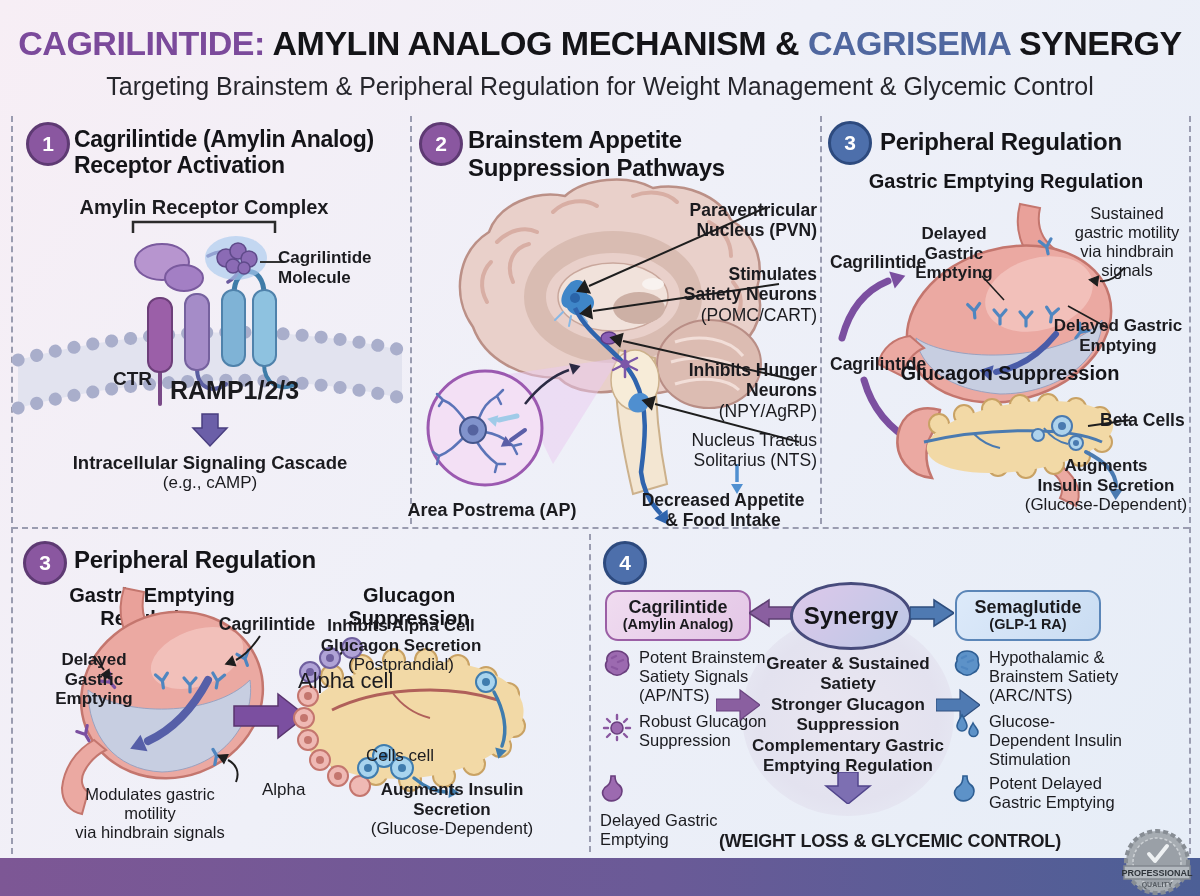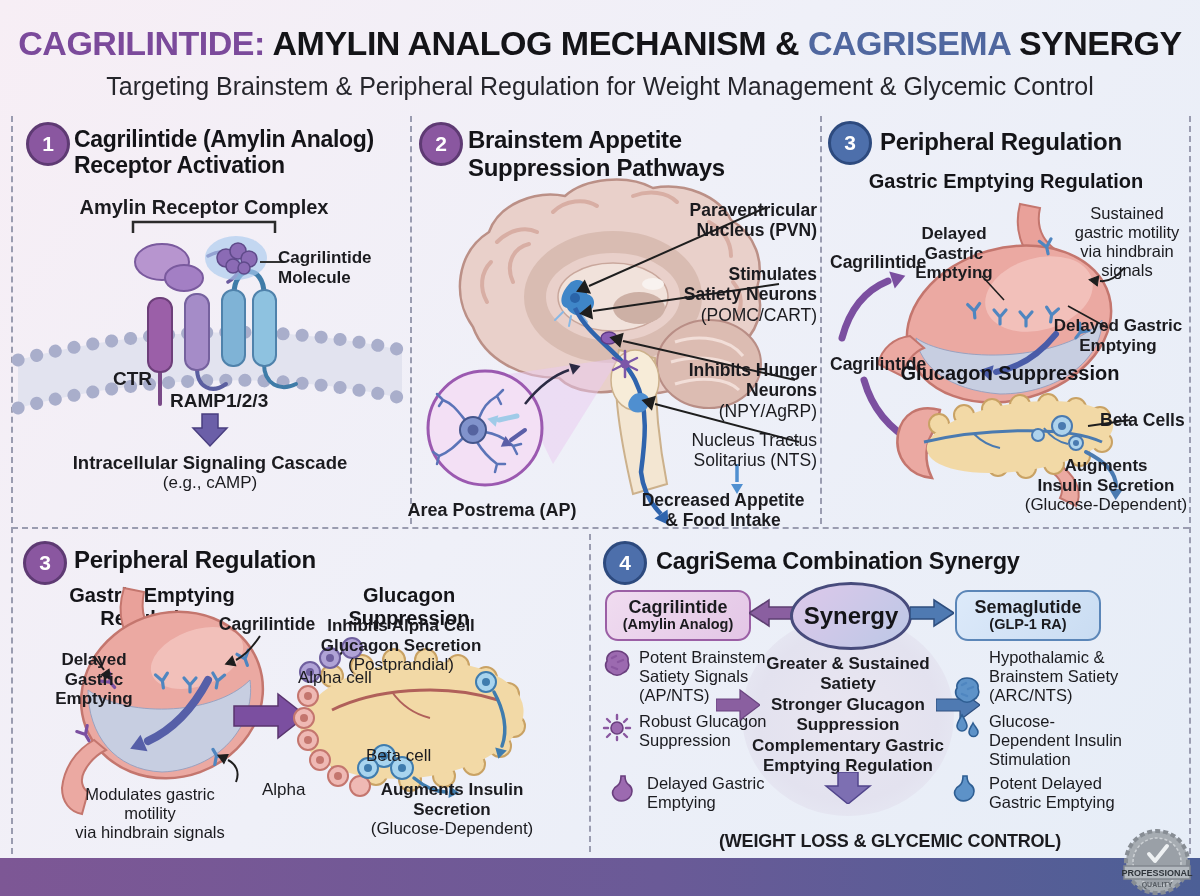--- a/index.html
+++ b/index.html
@@ -93,21 +93,21 @@
       </g>
       <path d="M121,121 L121,110 L263,110 L263,121" fill="none" stroke="#2b2b2b" stroke-width="2.5"></path>
       <path d="M190,302 h16 v14 h9 l-17,18 -17,-18 h9 z" fill="#6b5fa8" stroke="#4a3f80" stroke-width="1.5"></path>
     </svg>
 
     <div class="lbl b" style="left:266px;top:136px;font-size:17px;">
       <div>Cagrilintide</div>
       <div>Molecule</div>
     </div>
     <div class="lbl b rt" style="left:92px;top:256px;width:48px;font-size:19px;">CTR</div>
-    <div class="lbl b" style="left:158px;top:278px;font-size:19px;">RAMP1/2/3</div>
+    <div class="lbl b" style="left:158px;top:264px;font-size:25px;">RAMP1/2/3</div>
     <div class="lbl ctr" style="left:38px;top:361px;width:320px;font-size:17px;">(e.g., cAMP)</div>
     <div class="lbl b ctr" style="left:38px;top:340px;width:320px;font-size:18.5px;">Intracellular Signaling Cascade</div>
   </div>
 
   <div class="panel" style="left:413px;top:112px;width:406px;height:414px;">
     <div class="num-badge badge-purple" style="left:6px;top:10px;">2</div>
     <div class="panel-title" style="left:55px;top:14px;width:330px;font-size:24px;">
       <div>Brainstem Appetite</div>
       <div>Suppression Pathways</div>
     </div>
@@ -426,42 +426,41 @@
         <polygon points="0,-6 10,0 0,6" transform="translate(489,219) rotate(105)" stroke="none"></polygon>
       </g>
     </svg>
 
     <div class="lbl b ctr" style="left:195px;top:84px;width:120px;font-size:17.5px;">Cagrilintide</div>
     <div class="lbl ctr" style="left:307px;top:86px;width:164px;font-size:17px;">
       <div class="b">Inhibits Alpha Cell</div>
       <div class="b">Glucagon Secretion</div>
       <div>(Postprandial)</div>
     </div>
-    <div class="lbl" style="left:286px;top:138px;font-size:17px;text-align:right;">Alpha cell</div>
+    <div class="lbl" style="left:286px;top:138px;font-size:22px;text-align:right;">Alpha cell</div>
     <div class="lbl b ctr" style="left:32px;top:120px;width:100px;font-size:17px;">
       <div>Delayed</div>
       <div>Gastric</div>
       <div>Emptying</div>
     </div>
     <div class="lbl" style="left:250px;top:250px;font-size:17px;">Alpha</div>
-    <div class="lbl" style="left:354px;top:216px;font-size:17px;">Beta cell</div>
+    <div class="lbl" style="left:354px;top:216px;font-size:17px;">Cells cell</div>
     <div class="lbl ctr" style="left:355px;top:250px;width:170px;font-size:17px;">
       <div class="b">Augments Insulin</div>
       <div class="b">Secretion</div>
       <div>(Glucose-Dependent)</div>
     </div>
     <div class="lbl ctr" style="left:48px;top:255px;width:180px;font-size:16.5px;">
       <div>Modulates gastric motility</div>
       <div>via hindbrain signals</div>
     </div>
   </div>
 
   <div class="panel" style="left:592px;top:530px;width:596px;height:328px;">
     <div class="num-badge badge-blue" style="left:11px;top:11px;">4</div>
-    <div class="panel-title" style="left:64px;top:18px;width:440px;font-size:23.5px;">CagriSema Combination Synergy</div>
 
     <div class="abs" style="left:150px;top:86px;width:212px;height:200px;border-radius:50%;
                 background:radial-gradient(ellipse at center,#e9e6f1 0%,#e3e2ef 60%,rgba(230,230,240,0));"></div>
 
     <div class="pill" style="left:13px;top:60px;width:142px;height:47px;background:linear-gradient(135deg,#f0dcf0,#e3c6e6);border:2.5px solid #9b5fa5;">
       <div class="l1">Cagrilintide</div>
       <div class="l2">(Amylin Analog)</div>
     </div>
 
     <svg class="abs" style="left:157px;top:68px;" width="44" height="30" viewBox="0 0 44 30">
@@ -499,21 +498,21 @@
           <line x1="22" y1="10" x2="25" y2="7"></line>
           <line x1="24" y1="16" x2="28" y2="16"></line>
         <line x1="22" y1="22" x2="25" y2="25"></line>
           <line x1="15" y1="25" x2="15" y2="28"></line>
           <line x1="8" y1="22" x2="5" y2="25"></line>
         <line x1="6" y1="16" x2="2" y2="16"></line>
           <line x1="8" y1="10" x2="5" y2="7"></line>
       </svg>
       <div class="txt">Robust Glucagon Suppression</div>
     </div>
-    <div class="item" style="left:18px;top:244px;width:168px;">
+    <div class="item" style="left:8px;top:244px;width:168px;flex-direction:column;">
       <svg class="ic ic-p" viewBox="0 0 30 30">
         <path d="M11,2 c0,5 -1,8 -4,10 c-4,2 -6,7 -3,11 c3,5 11,5 15,1 c4,-4 4,-10 0,-13 c-3,-2 -4,-5 -4,-9 z"></path>
       </svg>
       <div class="txt">Delayed Gastric Emptying</div>
     </div>
 
     <div class="lbl b ctr" style="left:166px;top:124px;width:180px;font-size:17px;">Greater &amp; Sustained Satiety</div>
     <div class="lbl b ctr" style="left:166px;top:165px;width:180px;font-size:17px;">Stronger Glucagon Suppression</div>
     <div class="lbl b ctr" style="left:156px;top:206px;width:200px;font-size:17px;">Complementary Gastric Emptying Regulation</div>
 
@@ -521,21 +520,21 @@
       <polygon points="0,11 24,11 24,2 44,17 24,32 24,23 0,23" fill="#8a5fa0" stroke="#6a4480" stroke-width="1.2"></polygon>
     </svg>
     <svg class="abs" style="left:344px;top:158px;" width="44" height="34" viewBox="0 0 44 34">
       <polygon points="0,11 24,11 24,2 44,17 24,32 24,23 0,23" fill="#4f7ab2" stroke="#2e4e7e" stroke-width="1.2"></polygon>
     </svg>
 
     <svg class="abs" style="left:230px;top:242px;" width="52" height="32" viewBox="0 0 52 32">
       <polygon points="16,0 36,0 36,14 48,14 26,32 4,14 16,14" fill="#7d6fb2" stroke="#51458c" stroke-width="1.5"></polygon>
     </svg>
 
-    <div class="item" style="left:360px;top:118px;width:180px;align-items:flex-end;">
+    <div class="item" style="left:360px;top:118px;width:180px;">
       <svg class="ic ic-b" viewBox="0 0 30 30">
         <path d="M15,3 C8,3 4,8 5,13 C2,17 4,23 9,25 C12,28 18,28 21,25 C26,23 28,18 26,13 C27,8 22,3 15,3 Z"></path>
         <line x1="10" y1="10" x2="14" y2="8"></line>
           <line x1="16" y1="14" x2="21" y2="12"></line>
           <line x1="10" y1="19" x2="15" y2="21"></line>
       </svg>
       <div class="txt">Hypothalamic &amp; Brainstem Satiety (ARC/NTS)</div>
     </div>
     <div class="item" style="left:360px;top:182px;width:180px;">
       <svg class="ic ic-b" viewBox="0 0 30 30">

